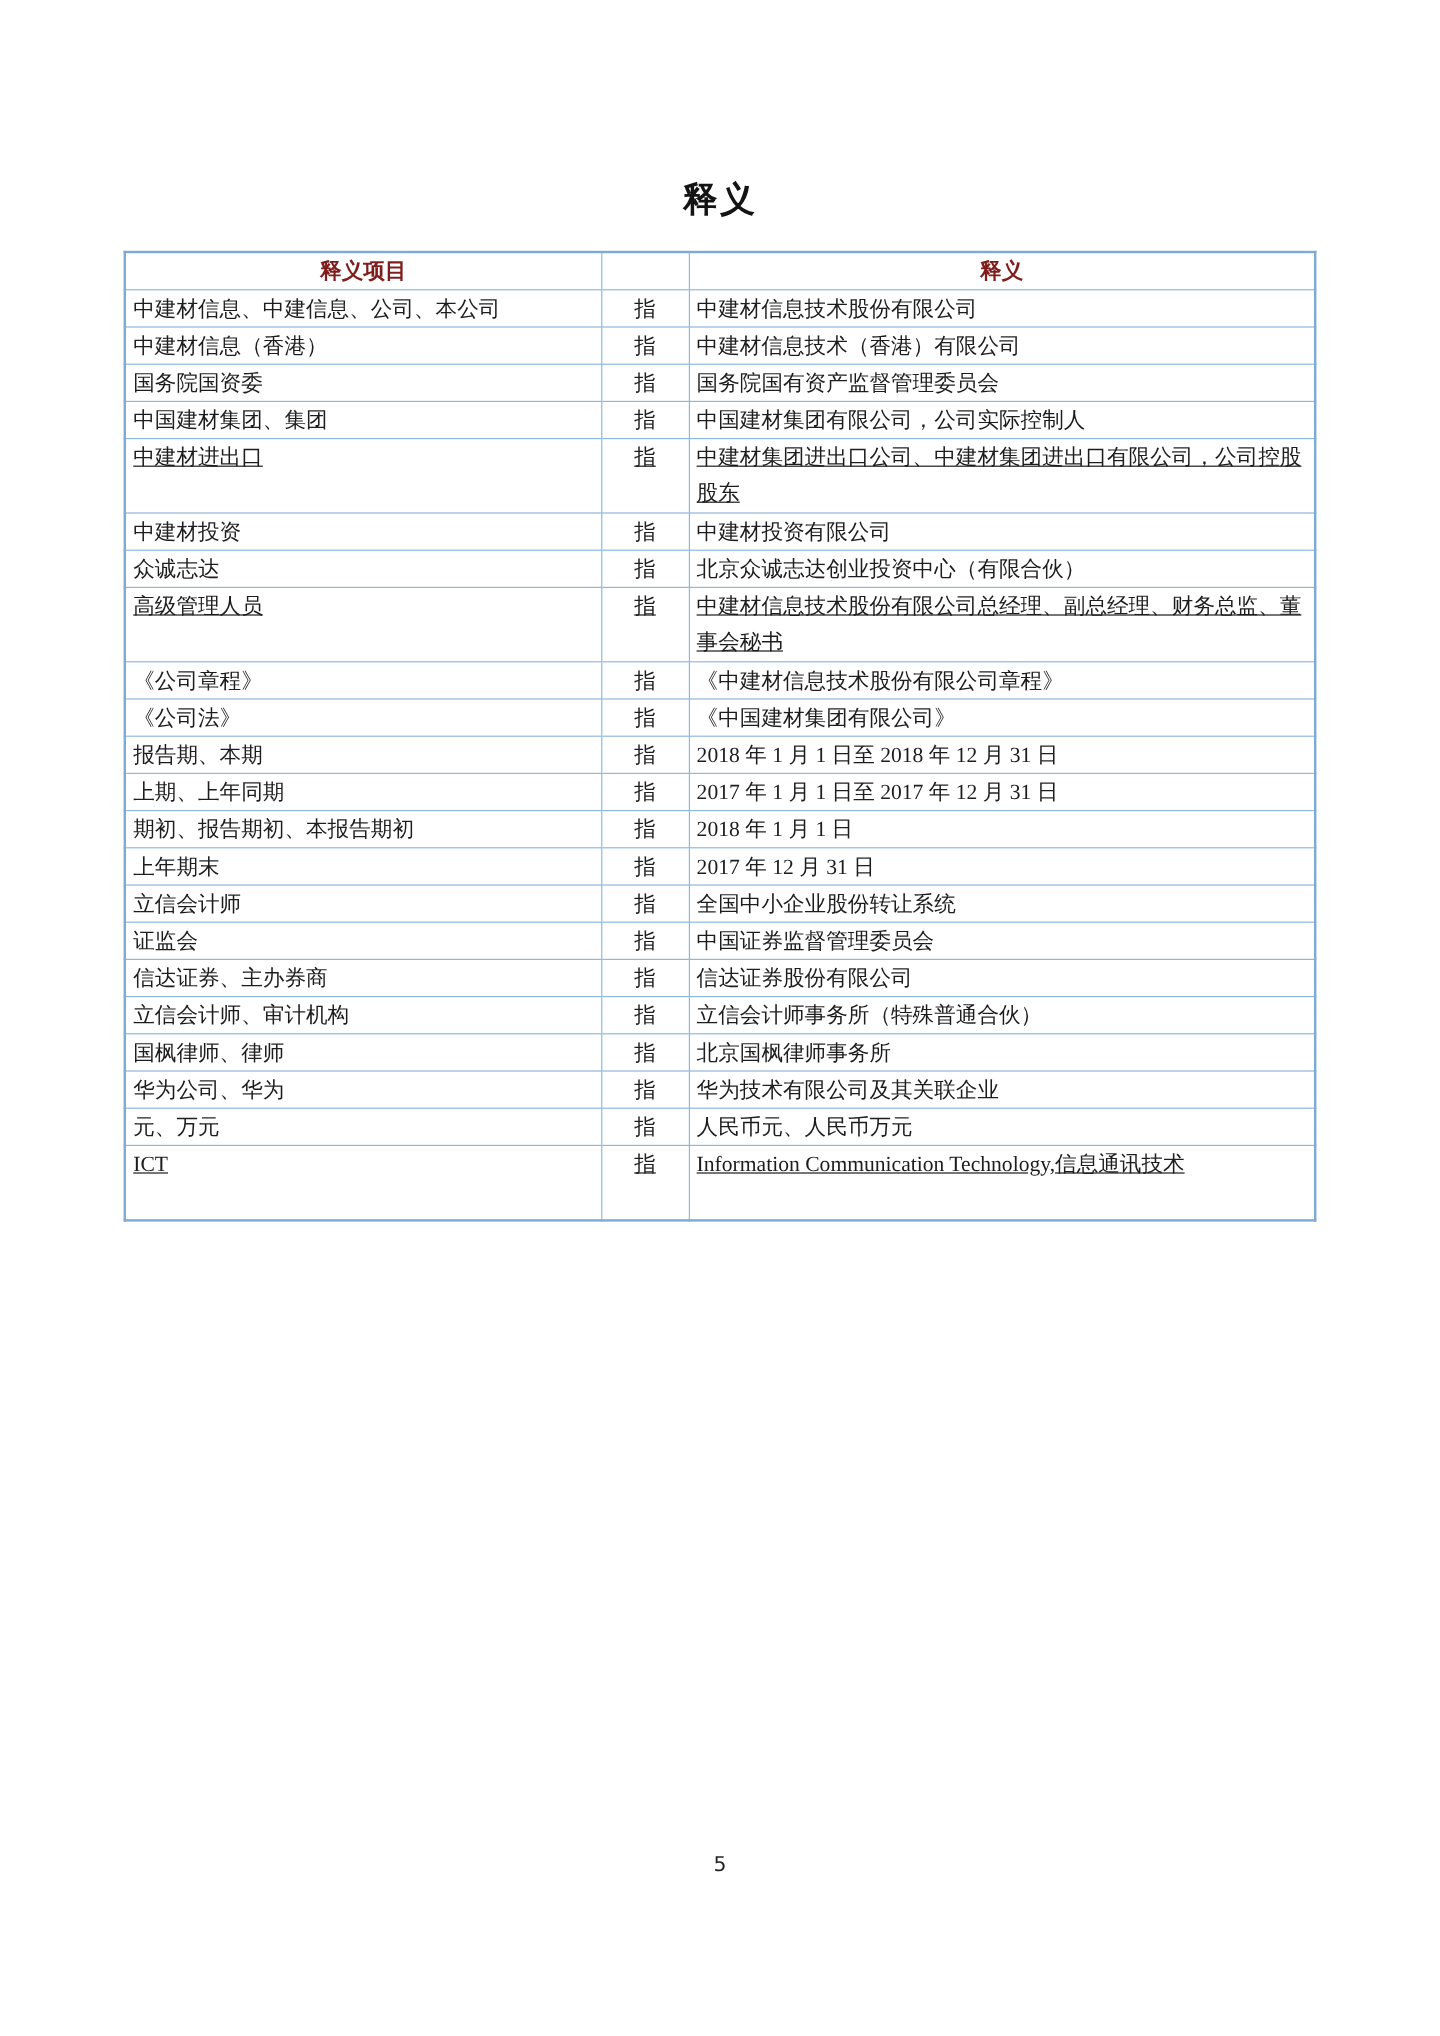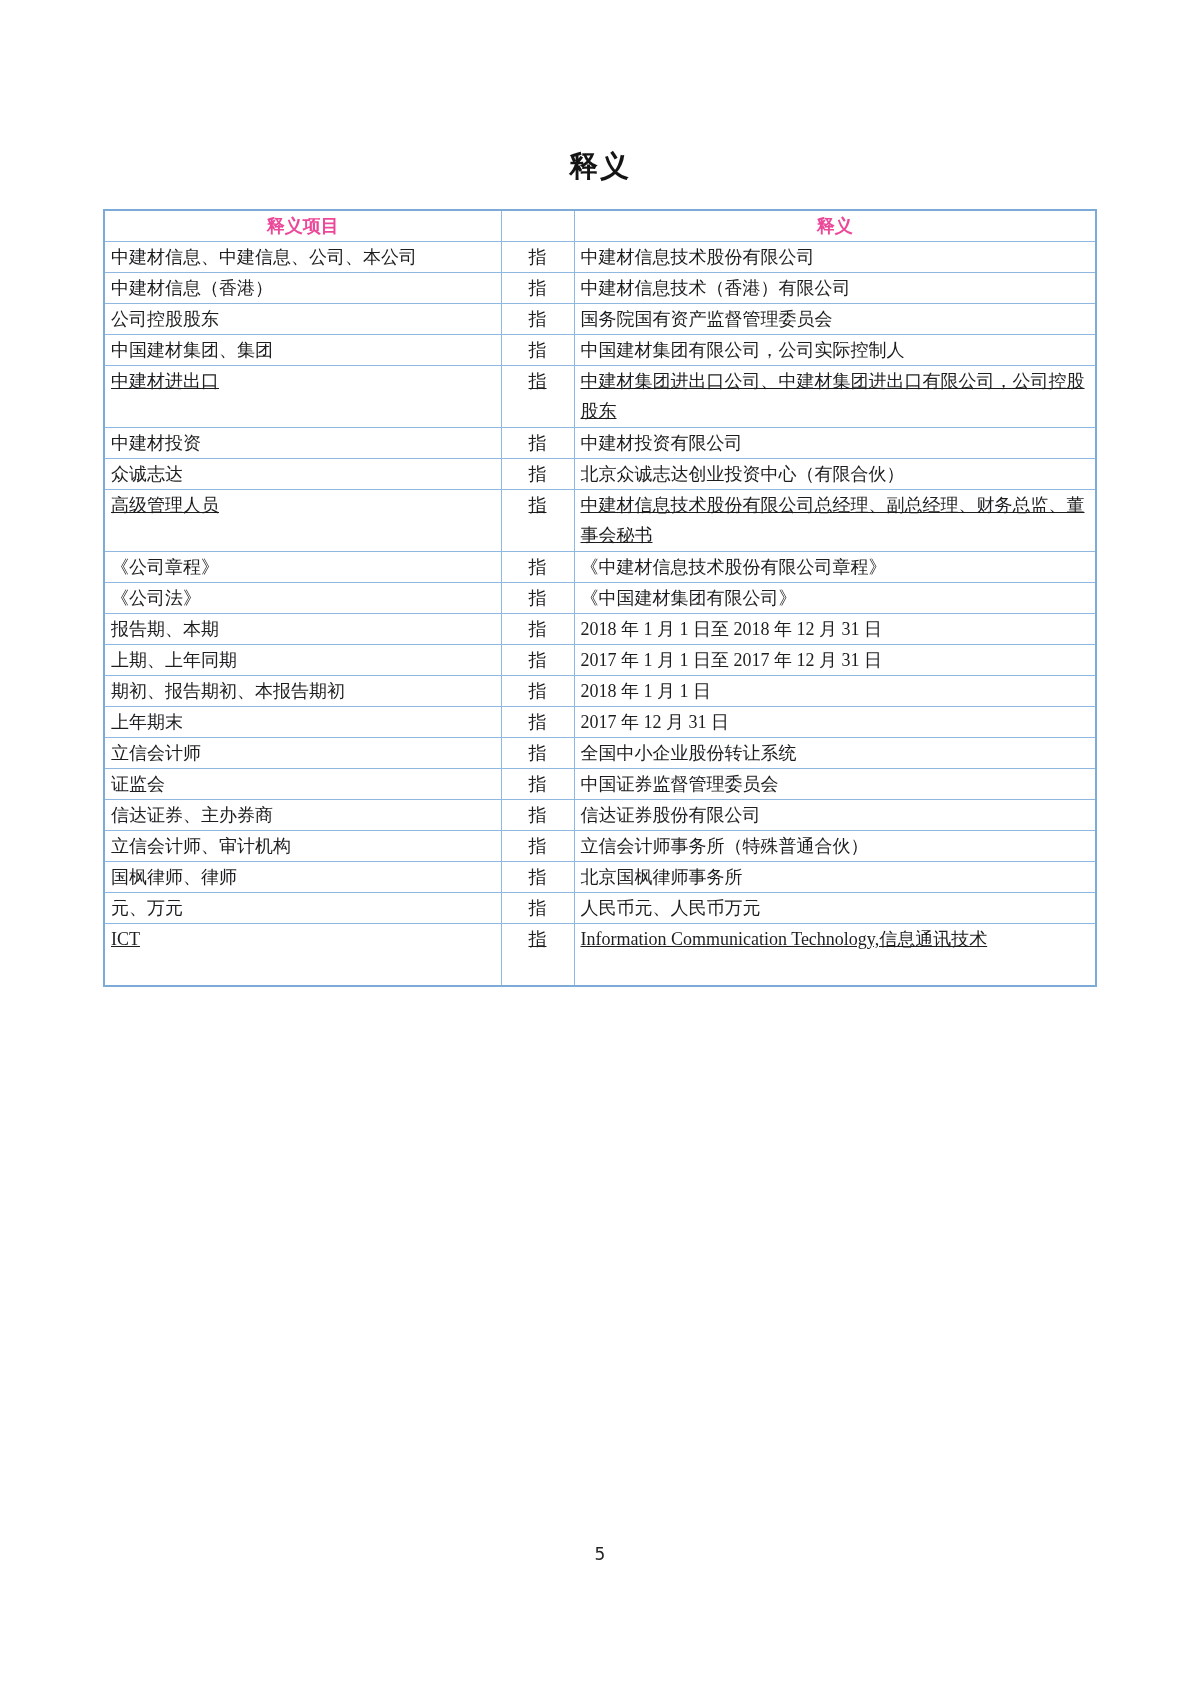--- a/index.html
+++ b/index.html
@@ -43,21 +43,21 @@
     border: 1px solid #8fb8e0;
     padding: 0 6px;
     vertical-align: top;
     overflow: hidden;
   }
   table.def-table { border: 2px solid #7cabd8; }
   table.def-table th {
     font-weight: bold;
     text-align: center;
     height: 29px;
-    color: #ec4899;
+    color: #7f1d1d;
   }
   td.term-cell {
     text-align: left;
     padding-left: 12px;
     margin-left: 37px;
   }
   td.ref-cell {
     text-align: center;
   }
   td.def-cell {
@@ -101,21 +101,21 @@
         <td class="term-cell">中建材信息、中建信息、公司、本公司</td>
         <td class="ref-cell">指</td>
         <td class="def-cell">中建材信息技术股份有限公司</td>
       </tr>
       <tr class="row-single">
         <td class="term-cell">中建材信息（香港）</td>
         <td class="ref-cell">指</td>
         <td class="def-cell">中建材信息技术（香港）有限公司</td>
       </tr>
       <tr class="row-single">
-        <td class="term-cell">公司控股股东</td>
+        <td class="term-cell">国务院国资委</td>
         <td class="ref-cell">指</td>
         <td class="def-cell">国务院国有资产监督管理委员会</td>
       </tr>
       <tr class="row-single">
         <td class="term-cell">中国建材集团、集团</td>
         <td class="ref-cell">指</td>
         <td class="def-cell">中国建材集团有限公司，公司实际控制人</td>
       </tr>
       <tr class="row-double">
         <td class="term-cell">中建材进出口</td>
@@ -186,20 +186,25 @@
         <td class="term-cell">立信会计师、审计机构</td>
         <td class="ref-cell">指</td>
         <td class="def-cell">立信会计师事务所（特殊普通合伙）</td>
       </tr>
       <tr class="row-single">
         <td class="term-cell">国枫律师、律师</td>
         <td class="ref-cell">指</td>
         <td class="def-cell">北京国枫律师事务所</td>
       </tr>
       <tr class="row-single">
+        <td class="term-cell">华为公司、华为</td>
+        <td class="ref-cell">指</td>
+        <td class="def-cell">华为技术有限公司及其关联企业</td>
+      </tr>
+      <tr class="row-single">
         <td class="term-cell">元、万元</td>
         <td class="ref-cell">指</td>
         <td class="def-cell">人民币元、人民币万元</td>
       </tr>
       <tr class="row-double">
         <td class="term-cell">ICT</td>
         <td class="ref-cell">指</td>
         <td class="def-cell">Information Communication Technology,信息通讯技术</td>
       </tr>
     </tbody>

